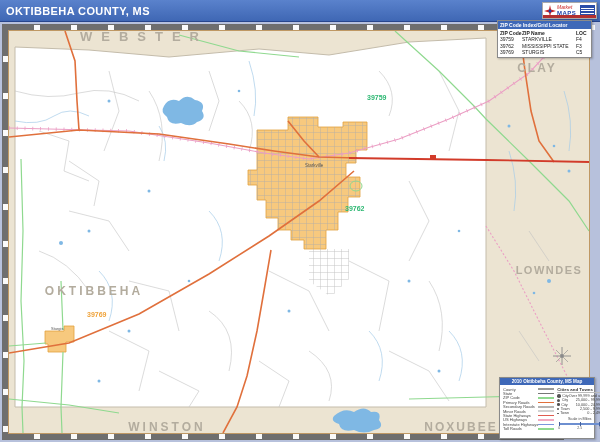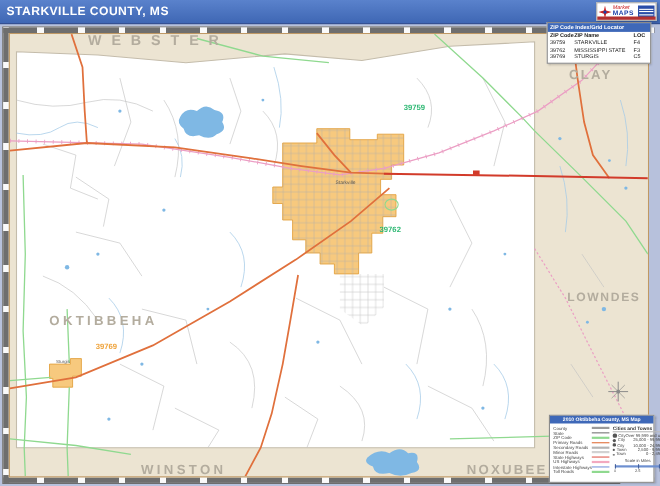--- a/index.html
+++ b/index.html
@@ -71,21 +71,21 @@
   .scale-bar { position:relative; height:4px; margin:1px 2px 0 2px; }
   .scale-bar .bar { position:absolute; left:0; right:0; top:1px; height:2px; background:#6d8fd0; }
   .scale-bar .tick { position:absolute; top:0; width:1px; height:4px; background:#44609c; }
   .scale-nums { display:flex; justify-content:space-between; font-size:3.5px; color:#555;
     padding:0 1px; }
 </style>
 </head>
 <body>
 
 <div class="titlebar">
-  <span>STARKVILLE COUNTY, MS</span>
+  <span>OKTIBBEHA COUNTY, MS</span>
 </div>
 
 <div class="map-frame">
   <div class="ruler h top"></div>
   <div class="ruler h bottom"></div>
   <div class="ruler v left"></div>
   <div class="ruler v right"></div>
 
   <div class="map-canvas">
     <svg width="580" height="402" viewBox="0 0 580 402" preserveAspectRatio="none">

